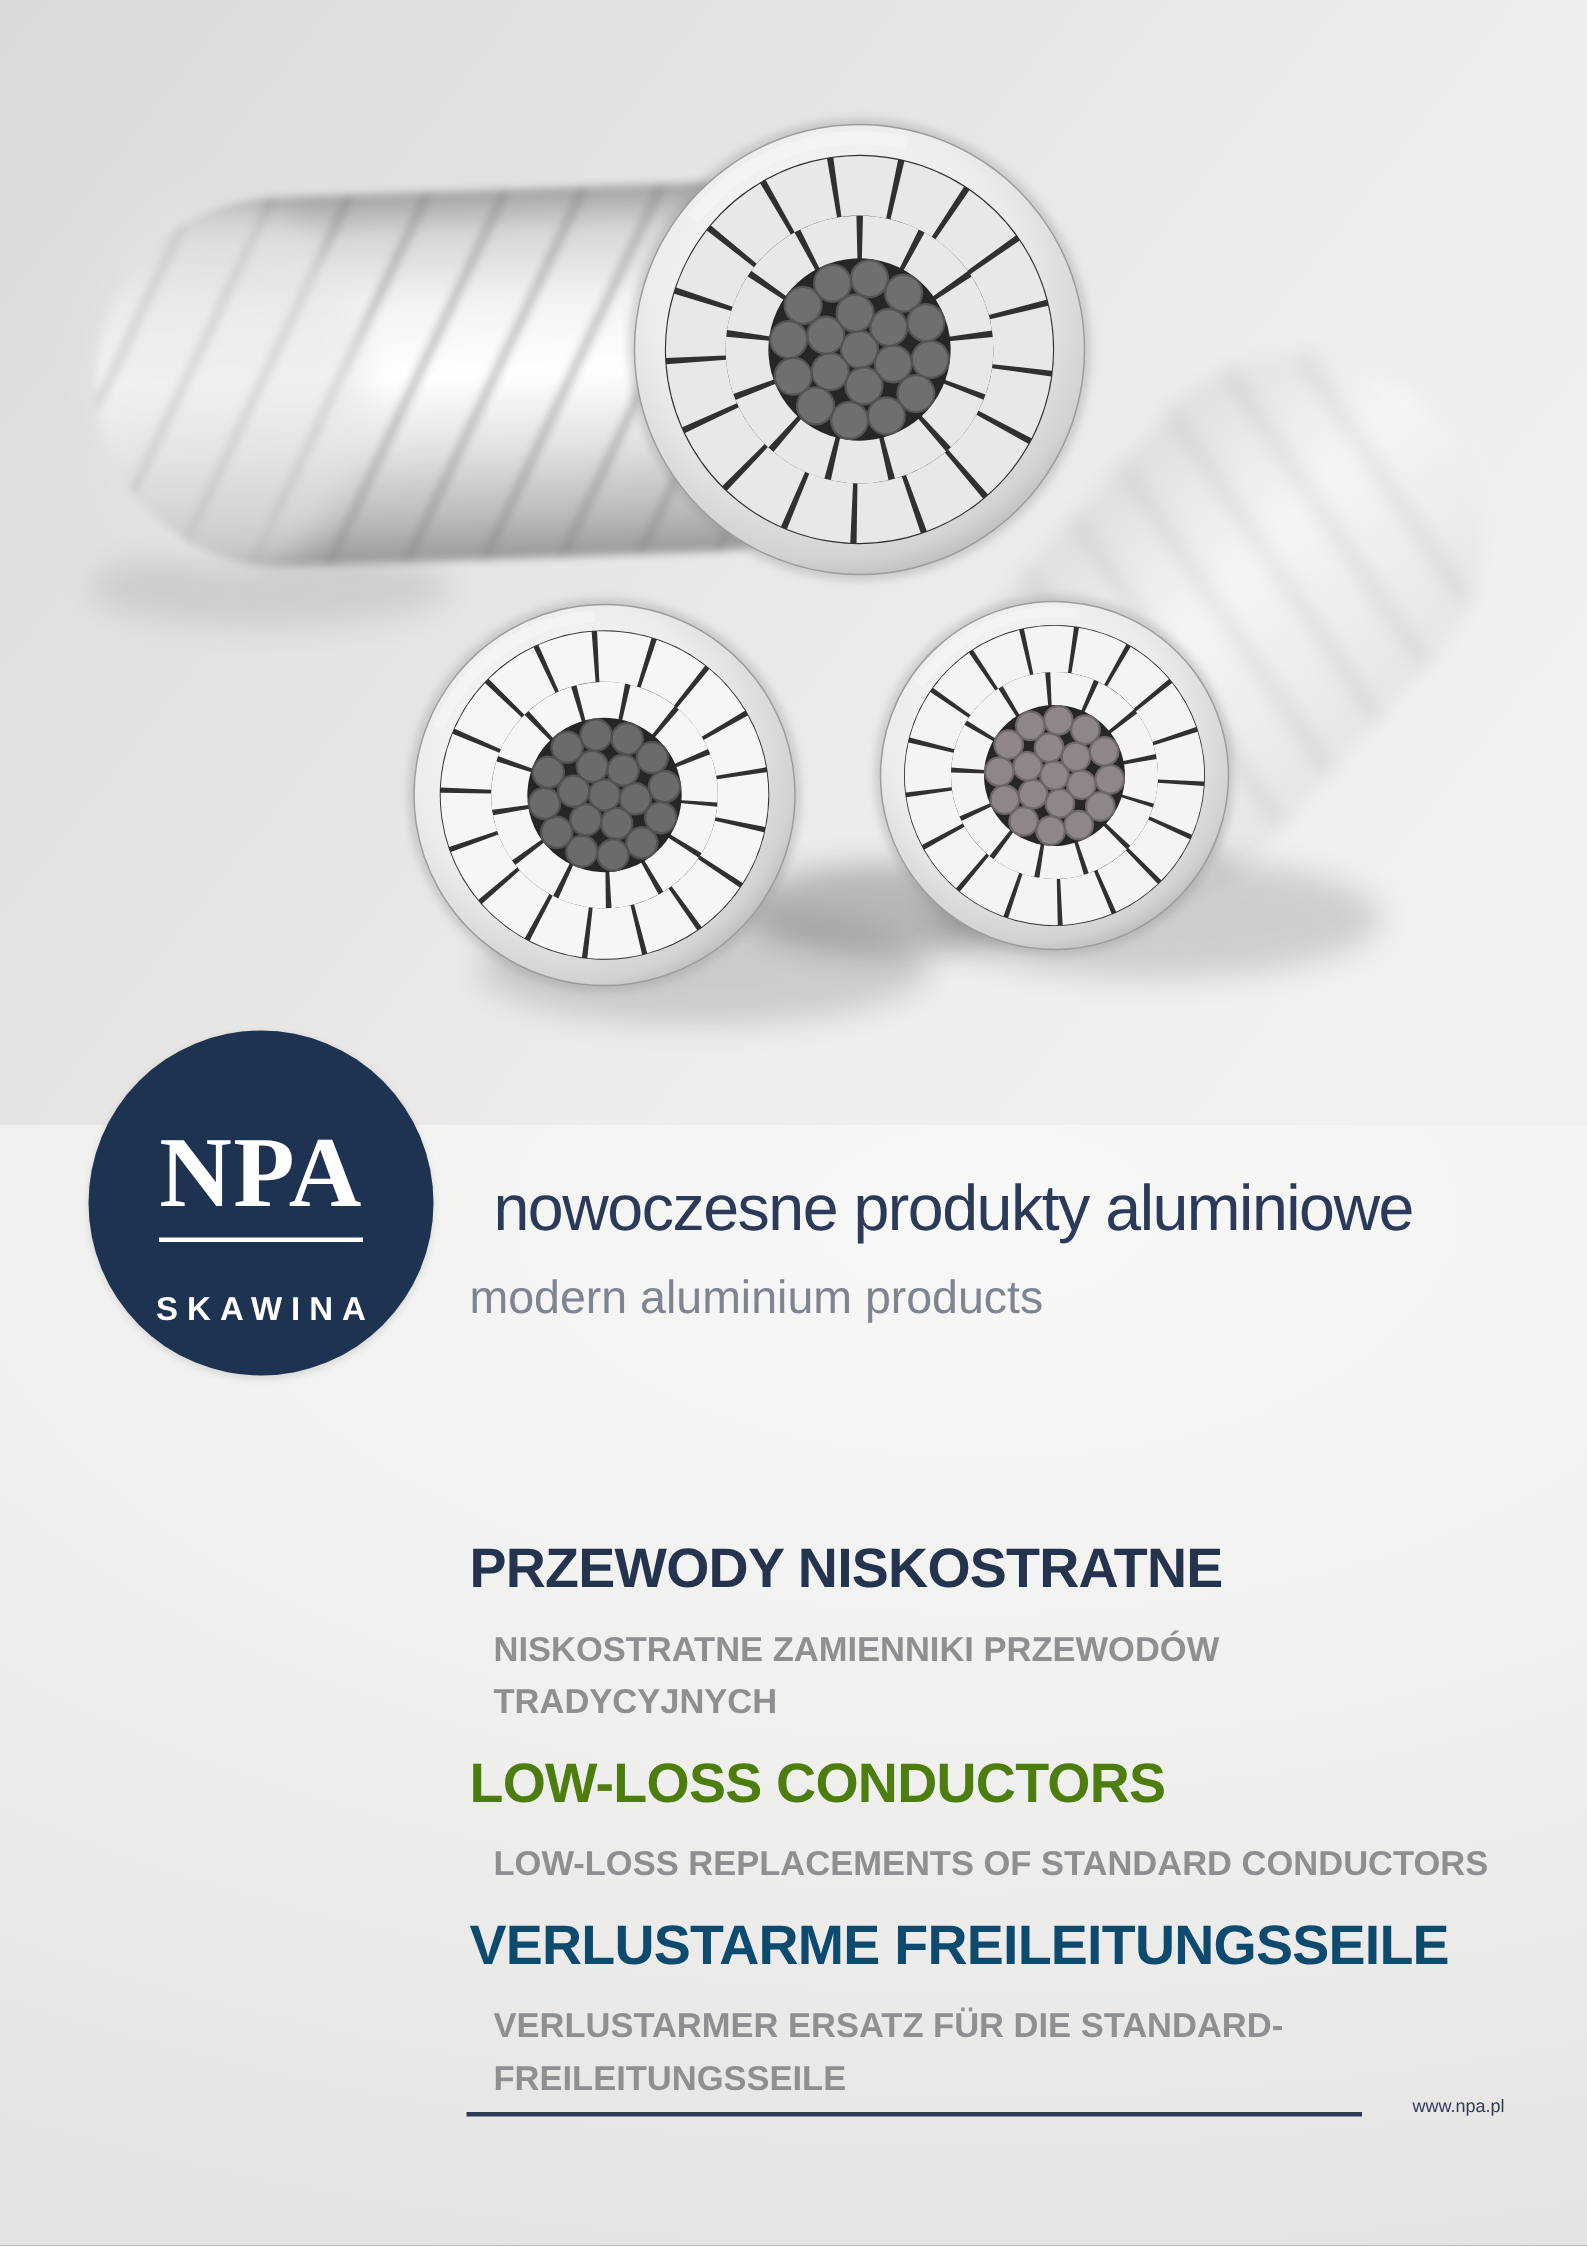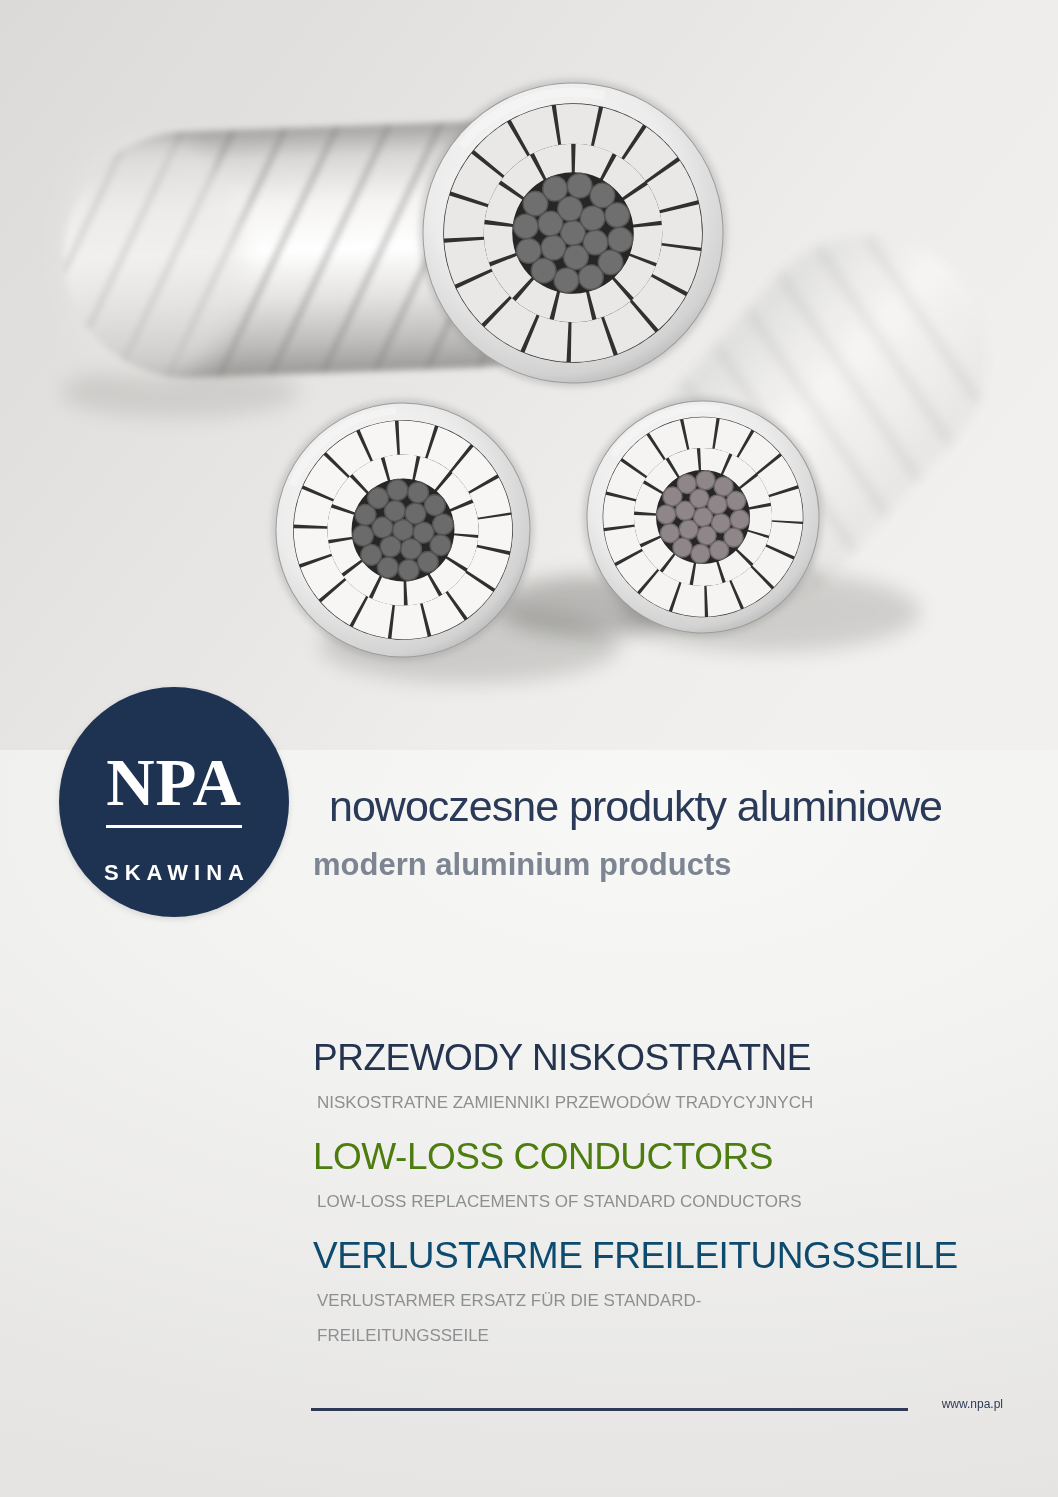--- a/index.html
+++ b/index.html
@@ -36,25 +36,25 @@
   .tagline-primary{
     font-size:43px;font-weight:300;letter-spacing:-1px;line-height:47px;margin:16px;
   }
   .tagline-secondary{
     font-size:31px;font-weight:300;line-height:38px;margin:13px 0 0 0;
   }
   
   .sections{position:absolute;left:313px;top:1021px;width:700px;z-index:5;}
   .section{margin:0 0 13px 0;}
   .section-title{
-    font-size:37px;font-weight:400;letter-spacing:-0.5px;
-    line-height:41px;margin:16px 0 7px 0;
+    font-size:37px;font-weight:700;letter-spacing:-0.5px;
+    line-height:41px;margin:4px 0 7px 0;
   }
   .section-sub{
-    font-size:17px;font-weight:400;line-height:35px;margin:4px;
+    font-size:23px;font-weight:700;line-height:35px;margin:16px;
   }
   
   .footer-rule{position:absolute;left:311px;top:1408px;width:597px;height:3px;z-index:5;}
   .footer-site{
     position:absolute;right:55px;top:1397px;font-size:12px;z-index:5;
     text-decoration:none;
   }
 </style>
 </head>
 <body>
@@ -233,21 +233,21 @@
   <div id="band"></div>
 
   <div class="logo" style="background: rgb(30, 50, 82); color: rgb(255, 255, 255);">
     <div class="logo-acronym">NPA</div>
     <div class="logo-rule"></div>
     <div class="logo-city">SKAWINA</div>
   </div>
 
   <div class="tagline">
     <p class="tagline-primary" style="color: rgb(42, 58, 88);">nowoczesne produkty aluminiowe</p>
-    <p class="tagline-secondary" style="color: rgb(125, 133, 147); font-weight: bold;"><span>modern aluminium products</span><br></p>
+    <p class="tagline-secondary" style="color: rgb(125, 133, 147);"><span>modern aluminium products</span><br></p>
   </div>
 
   <div class="sections">
       <div class="section">
         <h2 class="section-title" style="color: rgb(36, 52, 79);">PRZEWODY NISKOSTRATNE</h2>
         <p class="section-sub" style="color: rgb(142, 143, 144);">NISKOSTRATNE ZAMIENNIKI PRZEWODÓW TRADYCYJNYCH</p>
       </div>
       <div class="section">
         <h2 class="section-title" style="color: #4d7c0f;">LOW-LOSS CONDUCTORS</h2>
         <p class="section-sub" style="color: rgb(142, 143, 144);">LOW-LOSS REPLACEMENTS OF STANDARD CONDUCTORS</p>

